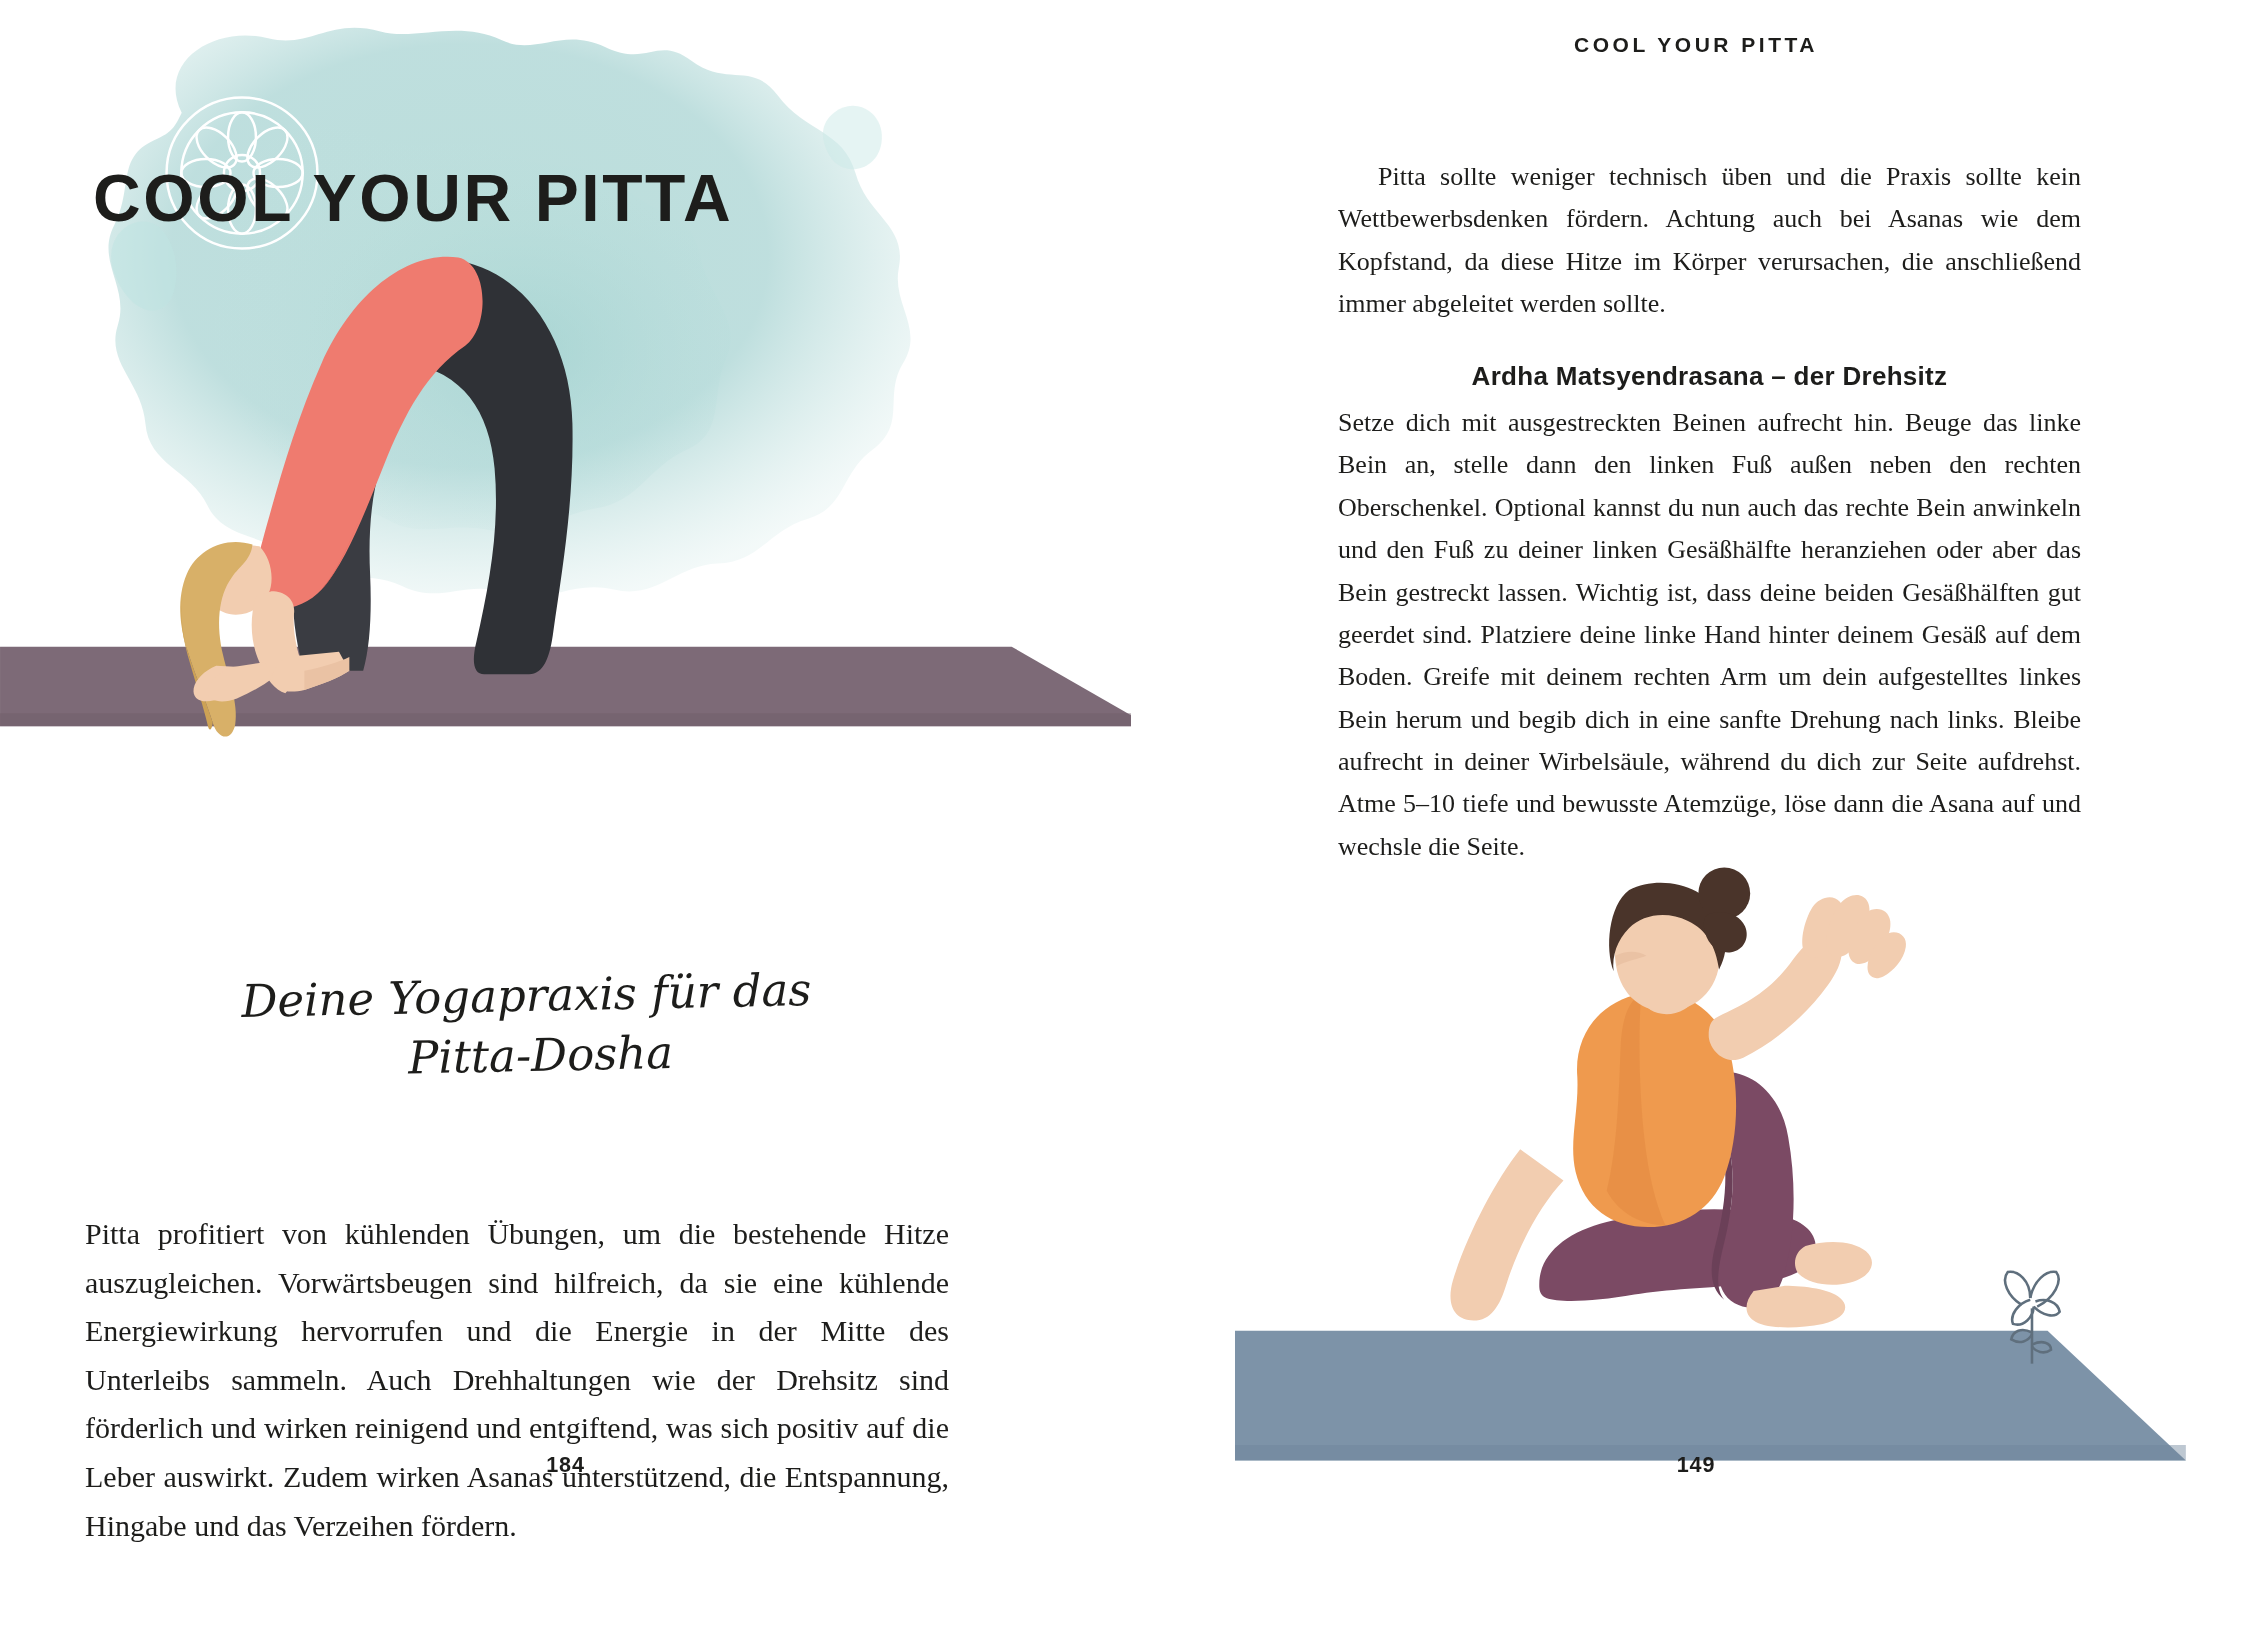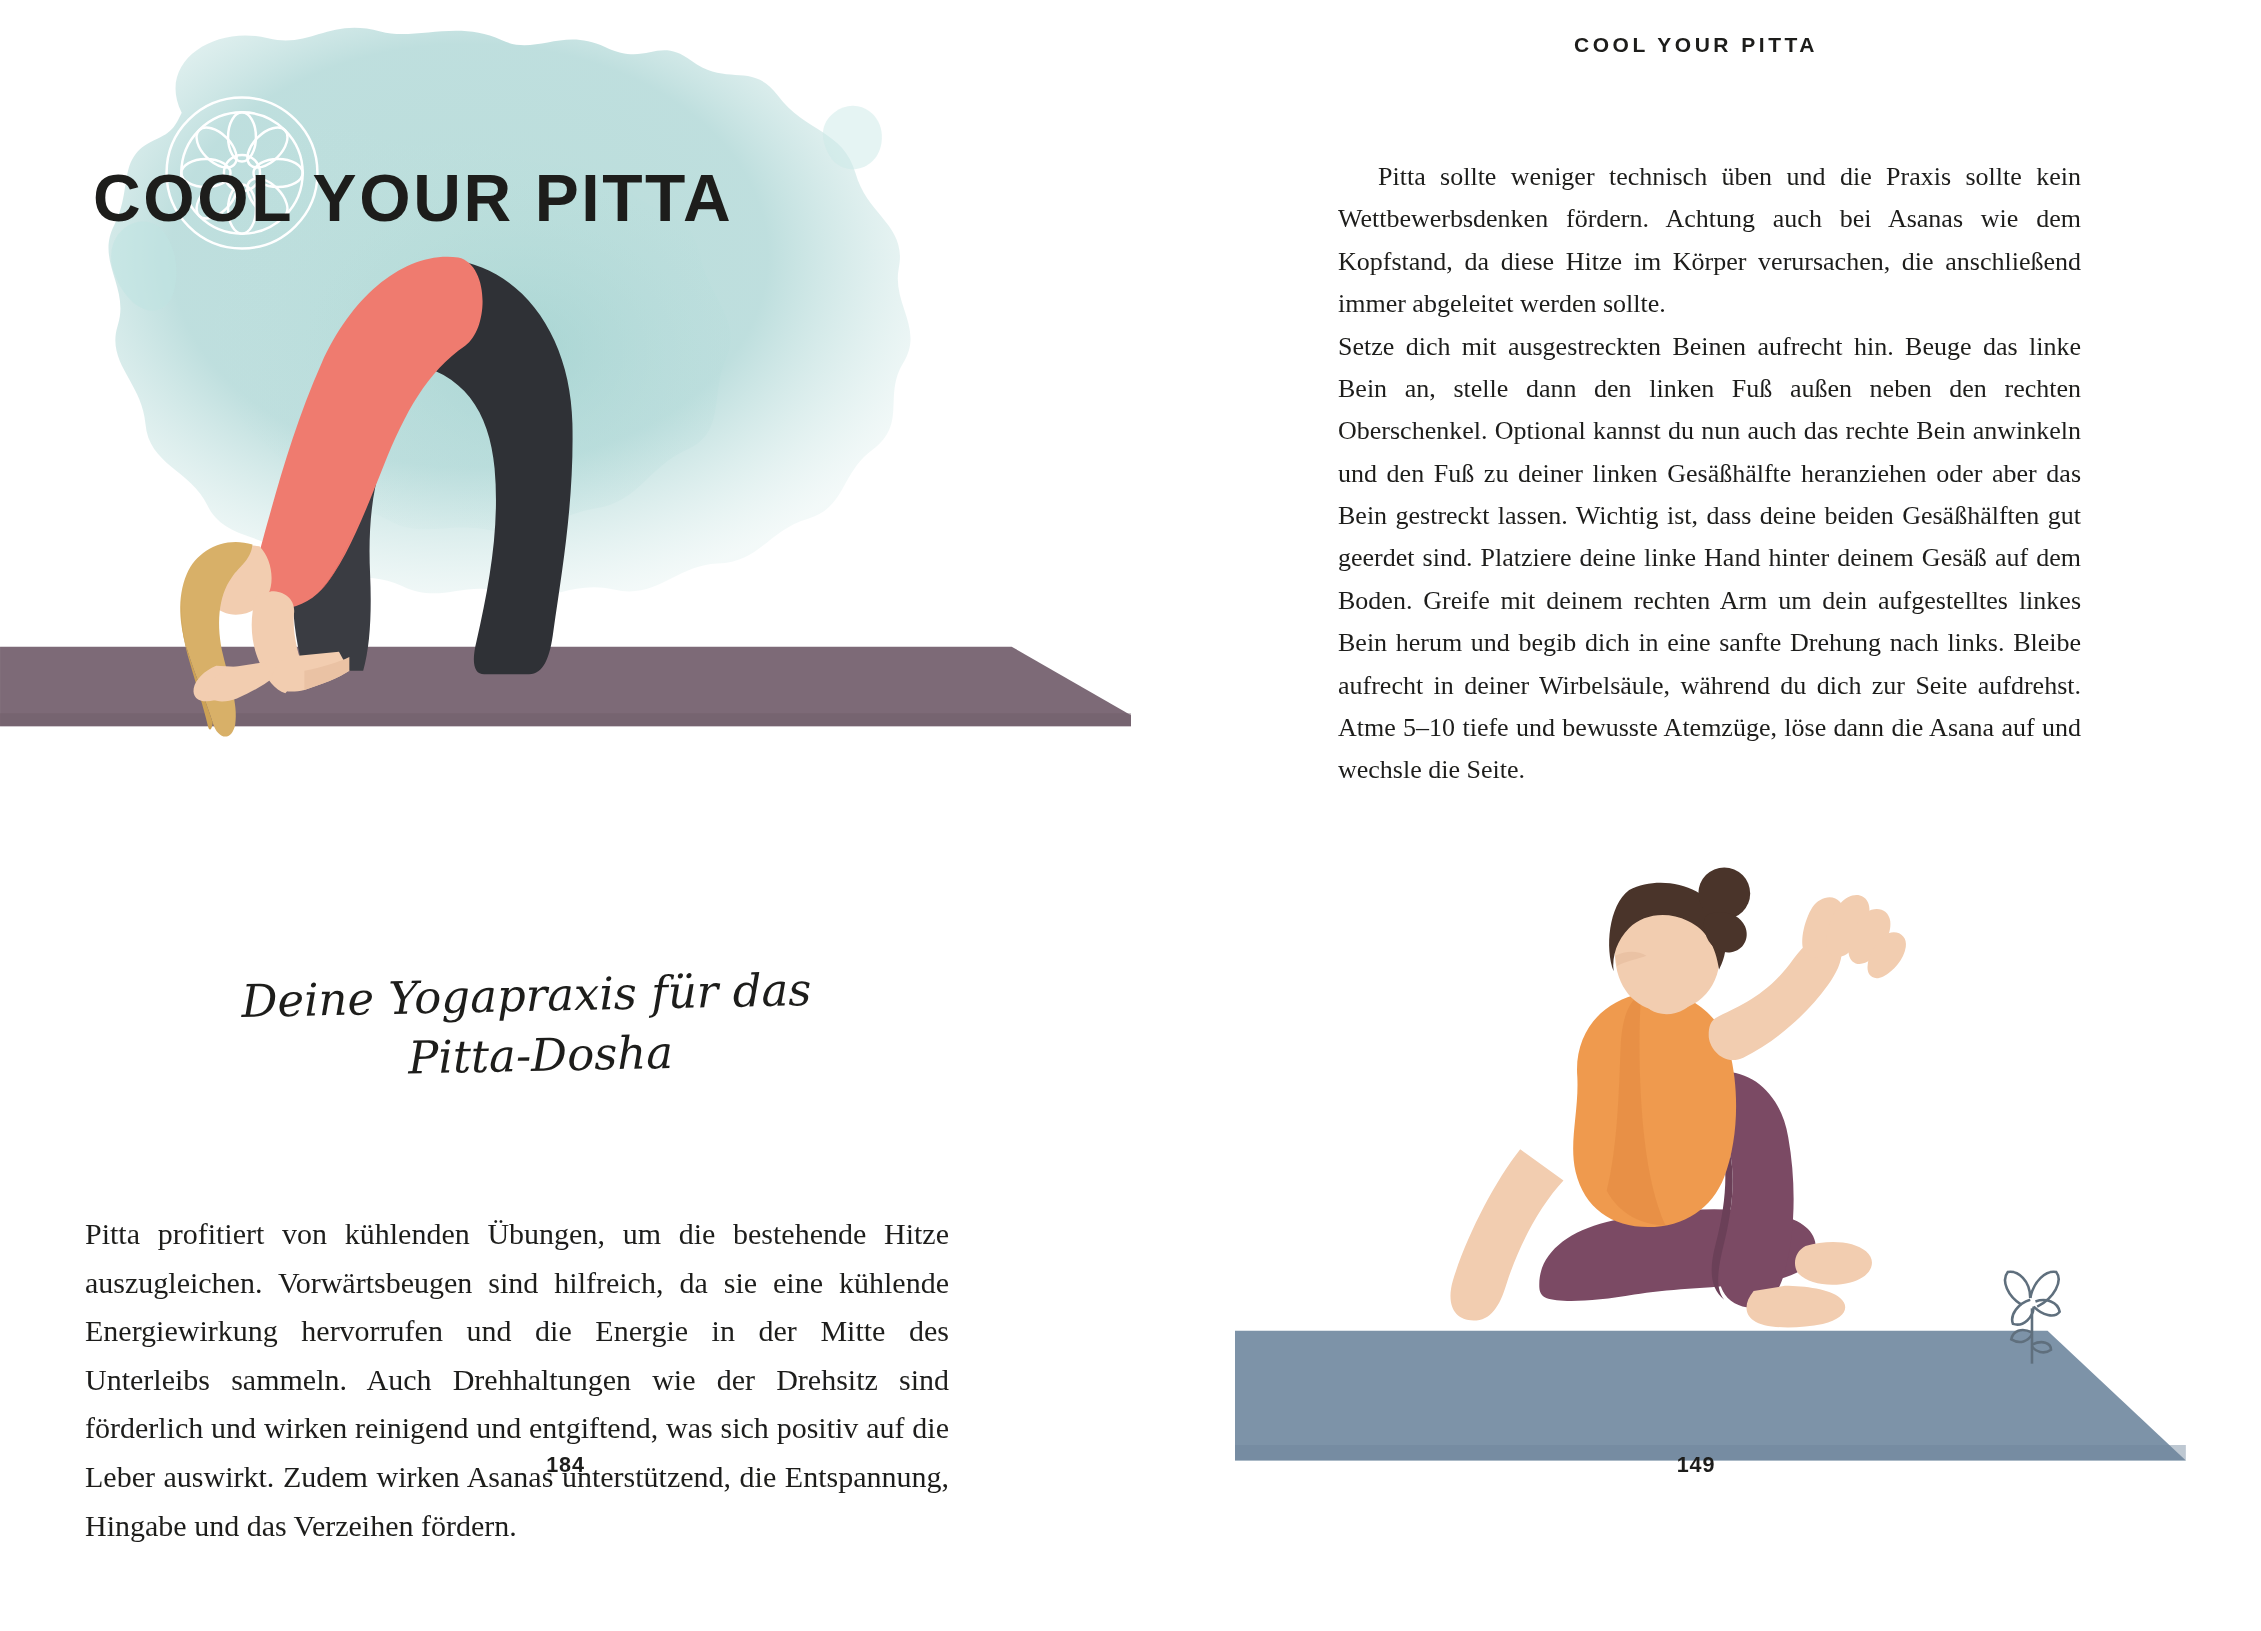--- a/index.html
+++ b/index.html
@@ -251,20 +251,21 @@
 
     <div class="folio">184</div>
   </div>
 
   <div class="page right-page">
 
     <div class="running-head">COOL YOUR PITTA</div>
 
     <div class="col">
       <p class="indent">Pitta sollte weniger technisch üben und die Praxis sollte kein Wettbewerbsdenken fördern. Achtung auch bei Asanas wie dem Kopfstand, da diese Hitze im Körper verursachen, die anschließend immer abgeleitet werden sollte.</p>
+      <div class="subhead">Ardha Matsyendrasana – der Drehsitz</div>
       <p>Setze dich mit ausgestreckten Beinen aufrecht hin. Beuge das linke Bein an, stelle dann den linken Fuß außen neben den rechten Oberschenkel. Optional kannst du nun auch das rechte Bein anwinkeln und den Fuß zu deiner linken Gesäßhälfte heranziehen oder aber das Bein gestreckt lassen. Wichtig ist, dass deine beiden Gesäßhälften gut geerdet sind. Platziere deine linke Hand hinter deinem Gesäß auf dem Boden. Greife mit deinem rechten Arm um dein aufgestelltes linkes Bein herum und begib dich in eine sanfte Drehung nach links. Bleibe aufrecht in deiner Wirbelsäule, während du dich zur Seite aufdrehst. Atme 5–10 tiefe und bewusste Atemzüge, löse dann die Asana auf und wechsle die Seite.</p>
     </div>
 
     <svg class="right-figure" viewBox="0 0 1180 760" xmlns="http://www.w3.org/2000/svg">
 
       <path fill="#7d93a8" d="M0,540 L940,540 L1100,690 L0,690 Z"></path>
       <path fill="#6f869c" d="M0,672 L1100,672 L1100,690 L0,690 Z" opacity="0.45"></path>
 
       <path fill="#f2cdb0" d="M330,330 C300,368 268,430 252,482 C244,510 254,528 276,528 C296,528 306,512 314,486 C328,442 352,396 380,366 Z"></path>
 

